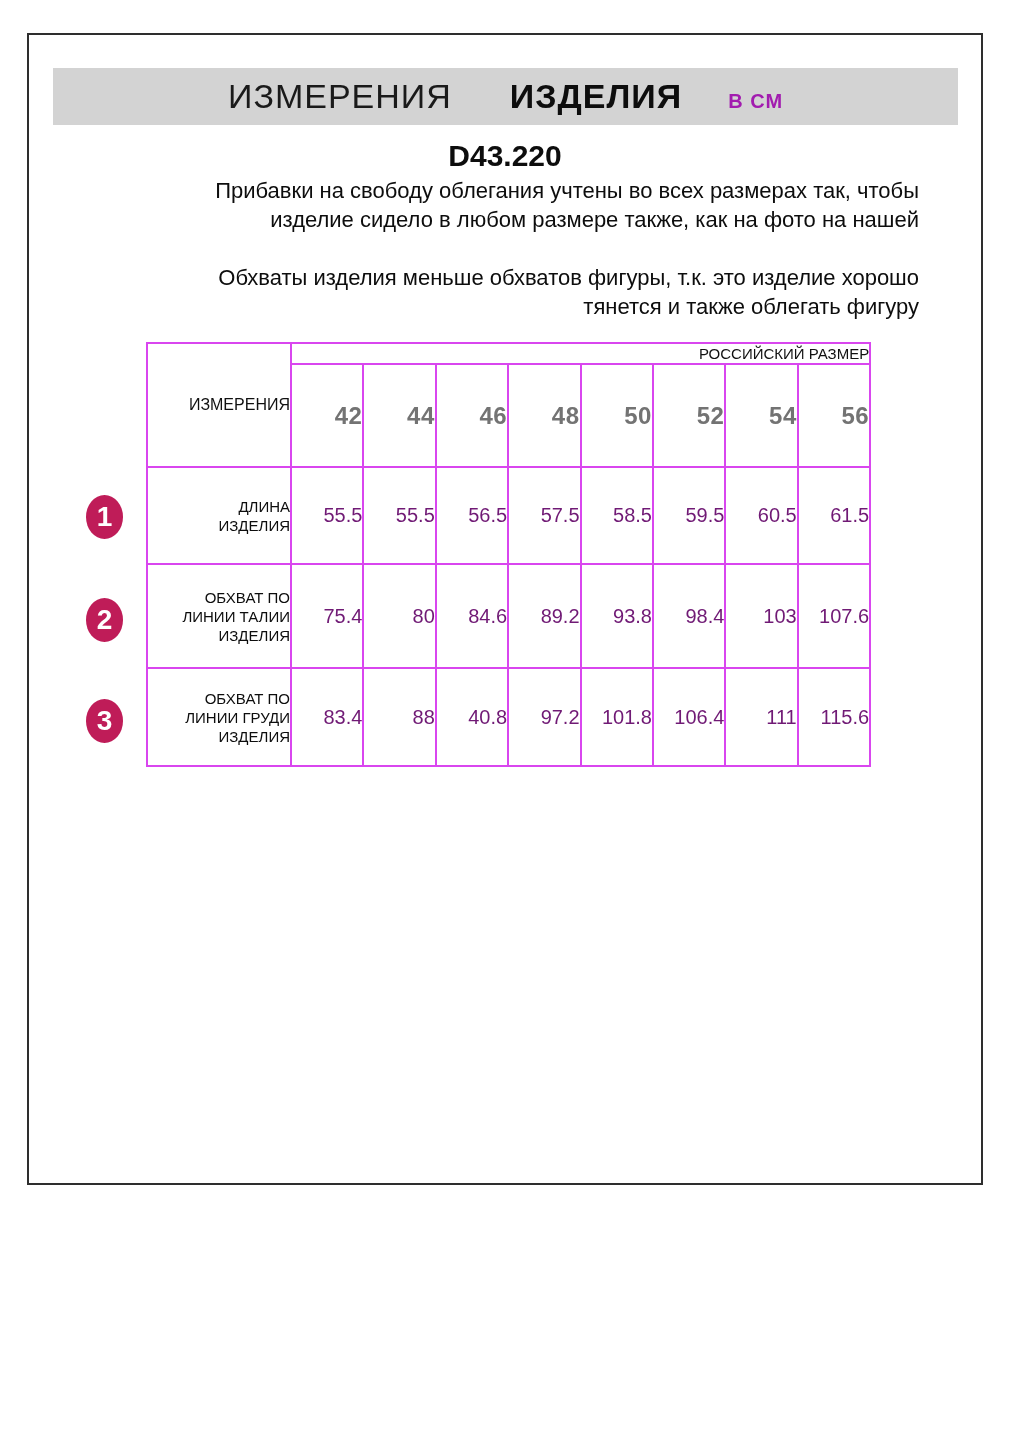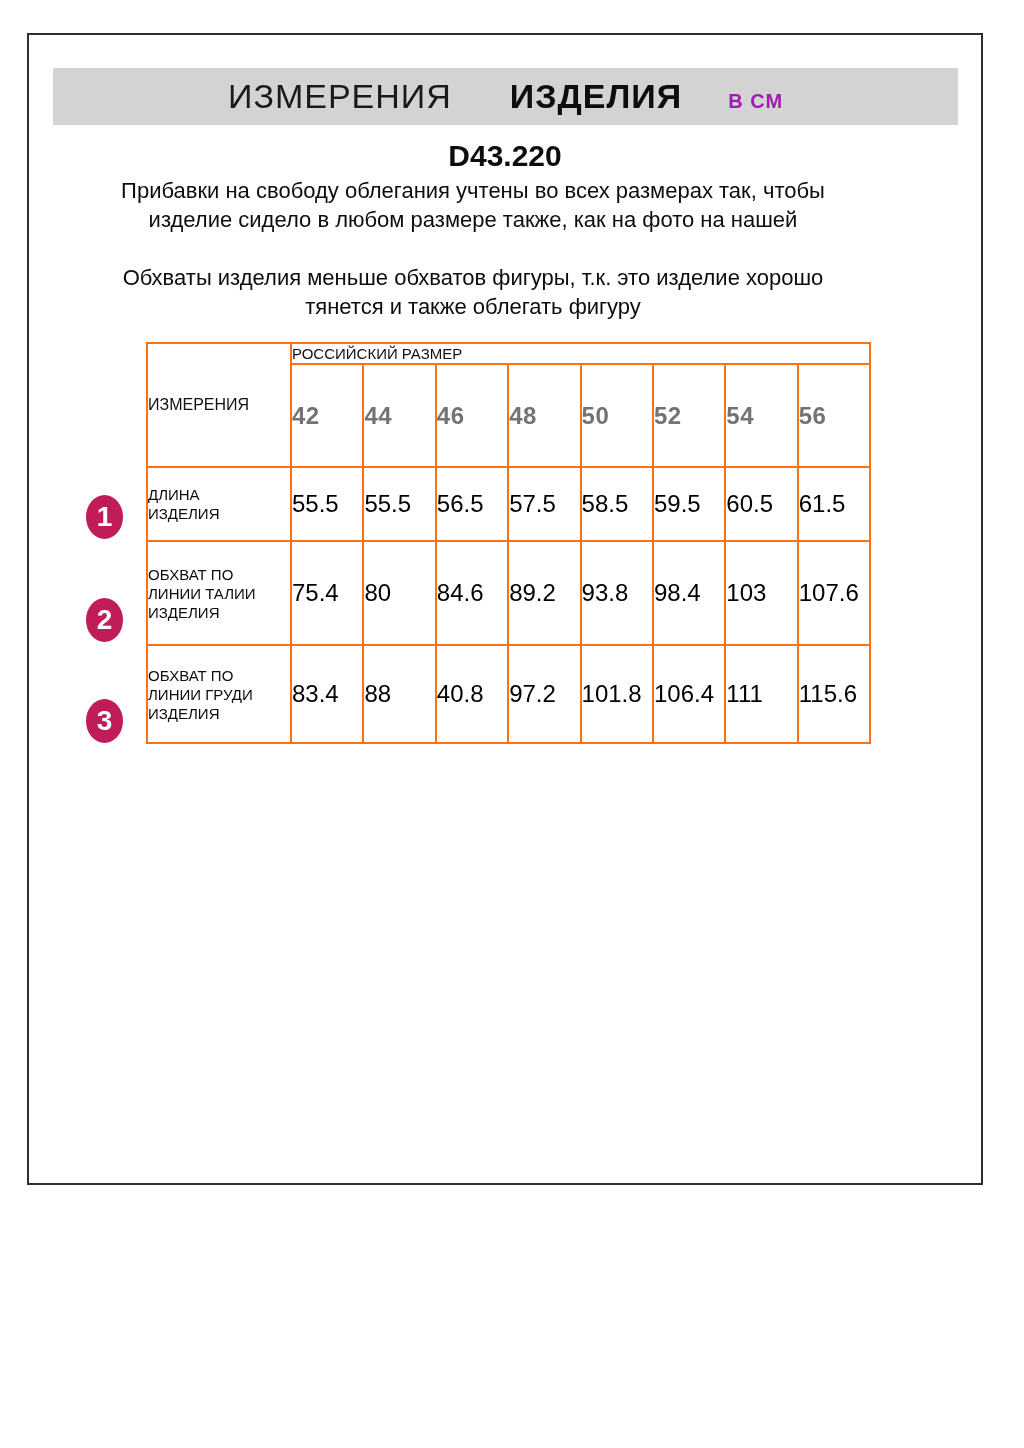--- a/index.html
+++ b/index.html
@@ -39,47 +39,47 @@
   }
   .model-code {
     position: absolute;
     left: 27px; top: 139px; width: 956px;
     text-align: center;
     font-size: 30px; font-weight: 700; color: #0d0d0d;
   }
   .intro-paragraph {
     position: absolute;
     left: 27px; width: 892px;
-    text-align: center;
+    text-align: right;
     font-size: 22px; line-height: 29px; font-weight: 400; color: #0d0d0d;
   }
   .intro-paragraph.p1 { top: 176px; }
   .intro-paragraph.p2 { top: 263px; }
 
   .table-wrap { position: absolute; left: 146px; top: 342px; }
   table.size-table {
     border-collapse: collapse;
     table-layout: fixed;
     width: 723px;
   }
   table.size-table td {
-    border: 2px solid #f97316;
-    text-align: left;
+    border: 2px solid #d946ef;
+    text-align: right;
     vertical-align: middle;
     padding: 0;
     background: #fff;
   }
   tr.r-group { height: 21px; }
   tr.r-group td.group-header { font-size: 15px; font-weight: 400; }
   td.corner-header { font-size: 16px; font-weight: 400; }
   tr.r-sizes { height: 103px; }
   tr.r-sizes td { font-size: 24px; font-weight: 700; letter-spacing: 0.5px; color: #737373; }
-  tr.r-data td.value-cell { font-size: 24px; font-weight: 400; color: #000000; }
+  tr.r-data td.value-cell { font-size: 20px; font-weight: 400; color: #701a75; }
   tr.r-data td.label-cell { font-size: 15px; line-height: 19px; font-weight: 400; color: #0d0d0d; }
-  tr.r-data.r1 { height: 74px; }
+  tr.r-data.r1 { height: 97px; }
   tr.r-data.r2 { height: 104px; }
   tr.r-data.r3 { height: 98px; }
 
   .row-badge {
     position: absolute;
     left: 86px;
     width: 37px; height: 44px;
     border-radius: 50%;
     background: #bf1c58;
     color: #ffffff;

